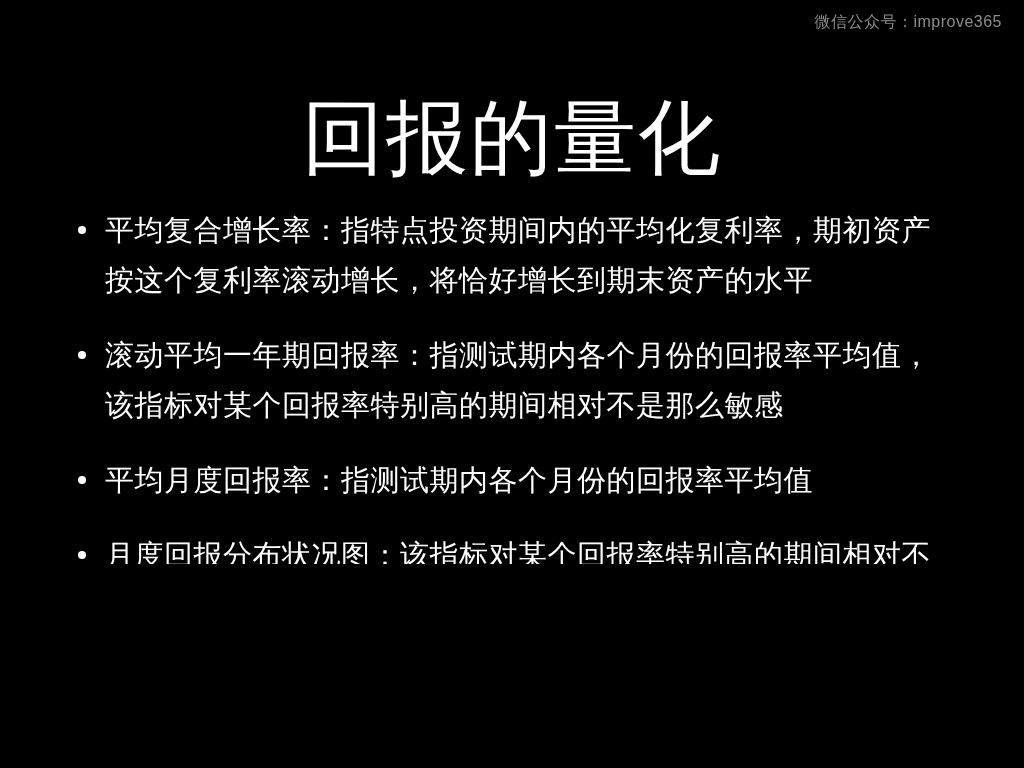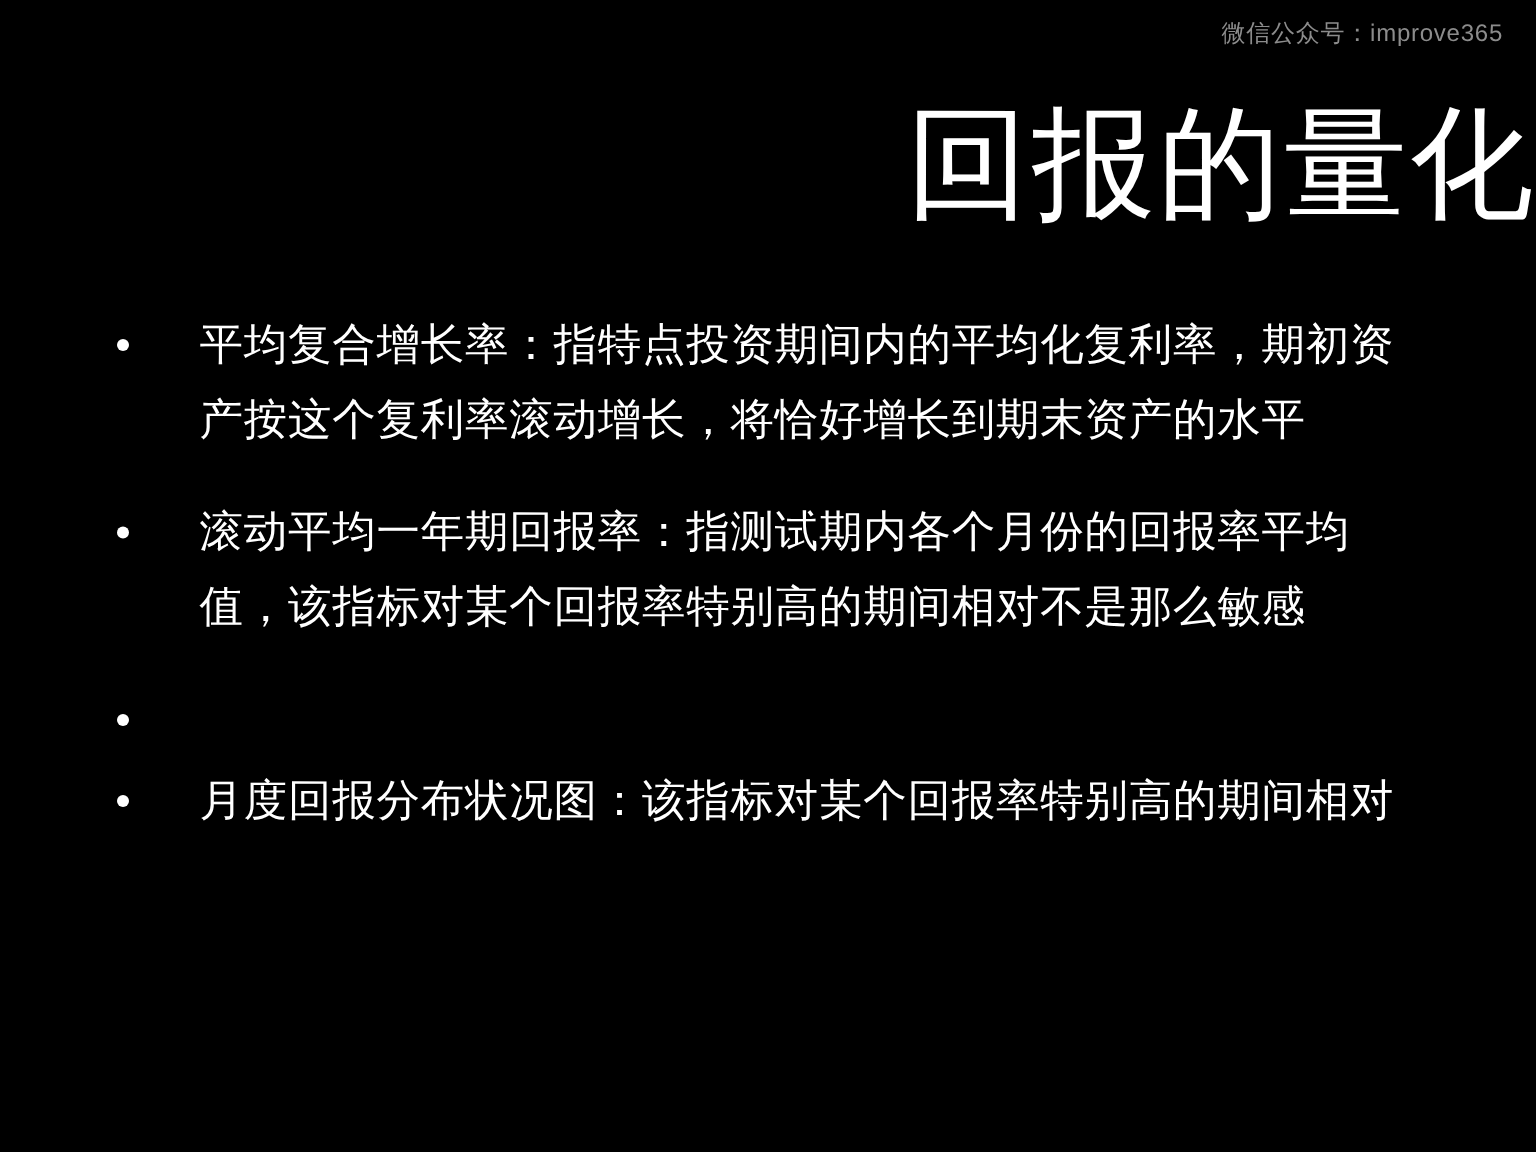--- a/index.html
+++ b/index.html
@@ -19,39 +19,38 @@
     position: absolute;
     top: 12px;
     right: 22px;
     font-size: 16px;
     font-weight: 400;
     color: var(--watermark, #8c8c8c);
     letter-spacing: 0.5px;
   }
   .slide-title {
     margin: 0;
-    padding-top: 55px;
-    text-align: right;
+    padding-top: 84px;
+    text-align: center;
     font-size: 82px;
     font-weight: 400;
     letter-spacing: 2px;
     color: var(--fg, #ffffff);
   }
   .bullet-list {
     position: absolute;
     top: 205px;
     left: 78px;
     width: 868px;
   }
   .bullet-item {
     display: flex;
     align-items: flex-start;
     margin-bottom: 25px;
     color: var(--fg, #ffffff);
-    gap: 28px;
   }
   .bullet-dot {
     flex: 0 0 auto;
     width: 8px;
     height: 8px;
     border-radius: 50%;
     background: var(--fg, #ffffff);
     margin-top: 21px;
     margin-right: 19px;
   }
@@ -78,20 +77,21 @@
       <span class="bullet-text">平均复合增长率：指特点投资期间内的平均化复利率，期初资产按这个复利率滚动增长，将恰好增长到期末资产的水平</span>
     </div>
 
     <div class="bullet-item">
       <span class="bullet-dot"></span>
       <span class="bullet-text">滚动平均一年期回报率：指测试期内各个月份的回报率平均值，该指标对某个回报率特别高的期间相对不是那么敏感</span>
     </div>
 
     <div class="bullet-item">
       <span class="bullet-dot"></span>
+      <span class="bullet-text">平均月度回报率：指测试期内各个月份的回报率平均值</span>
     </div>
 
 
     <div class="bullet-item">
       <span class="bullet-dot"></span>
       <span class="bullet-text">月度回报分布状况图：该指标对某个回报率特别高的期间相对不是那么敏感</span>
     </div>
 
   </div>
 </div>

